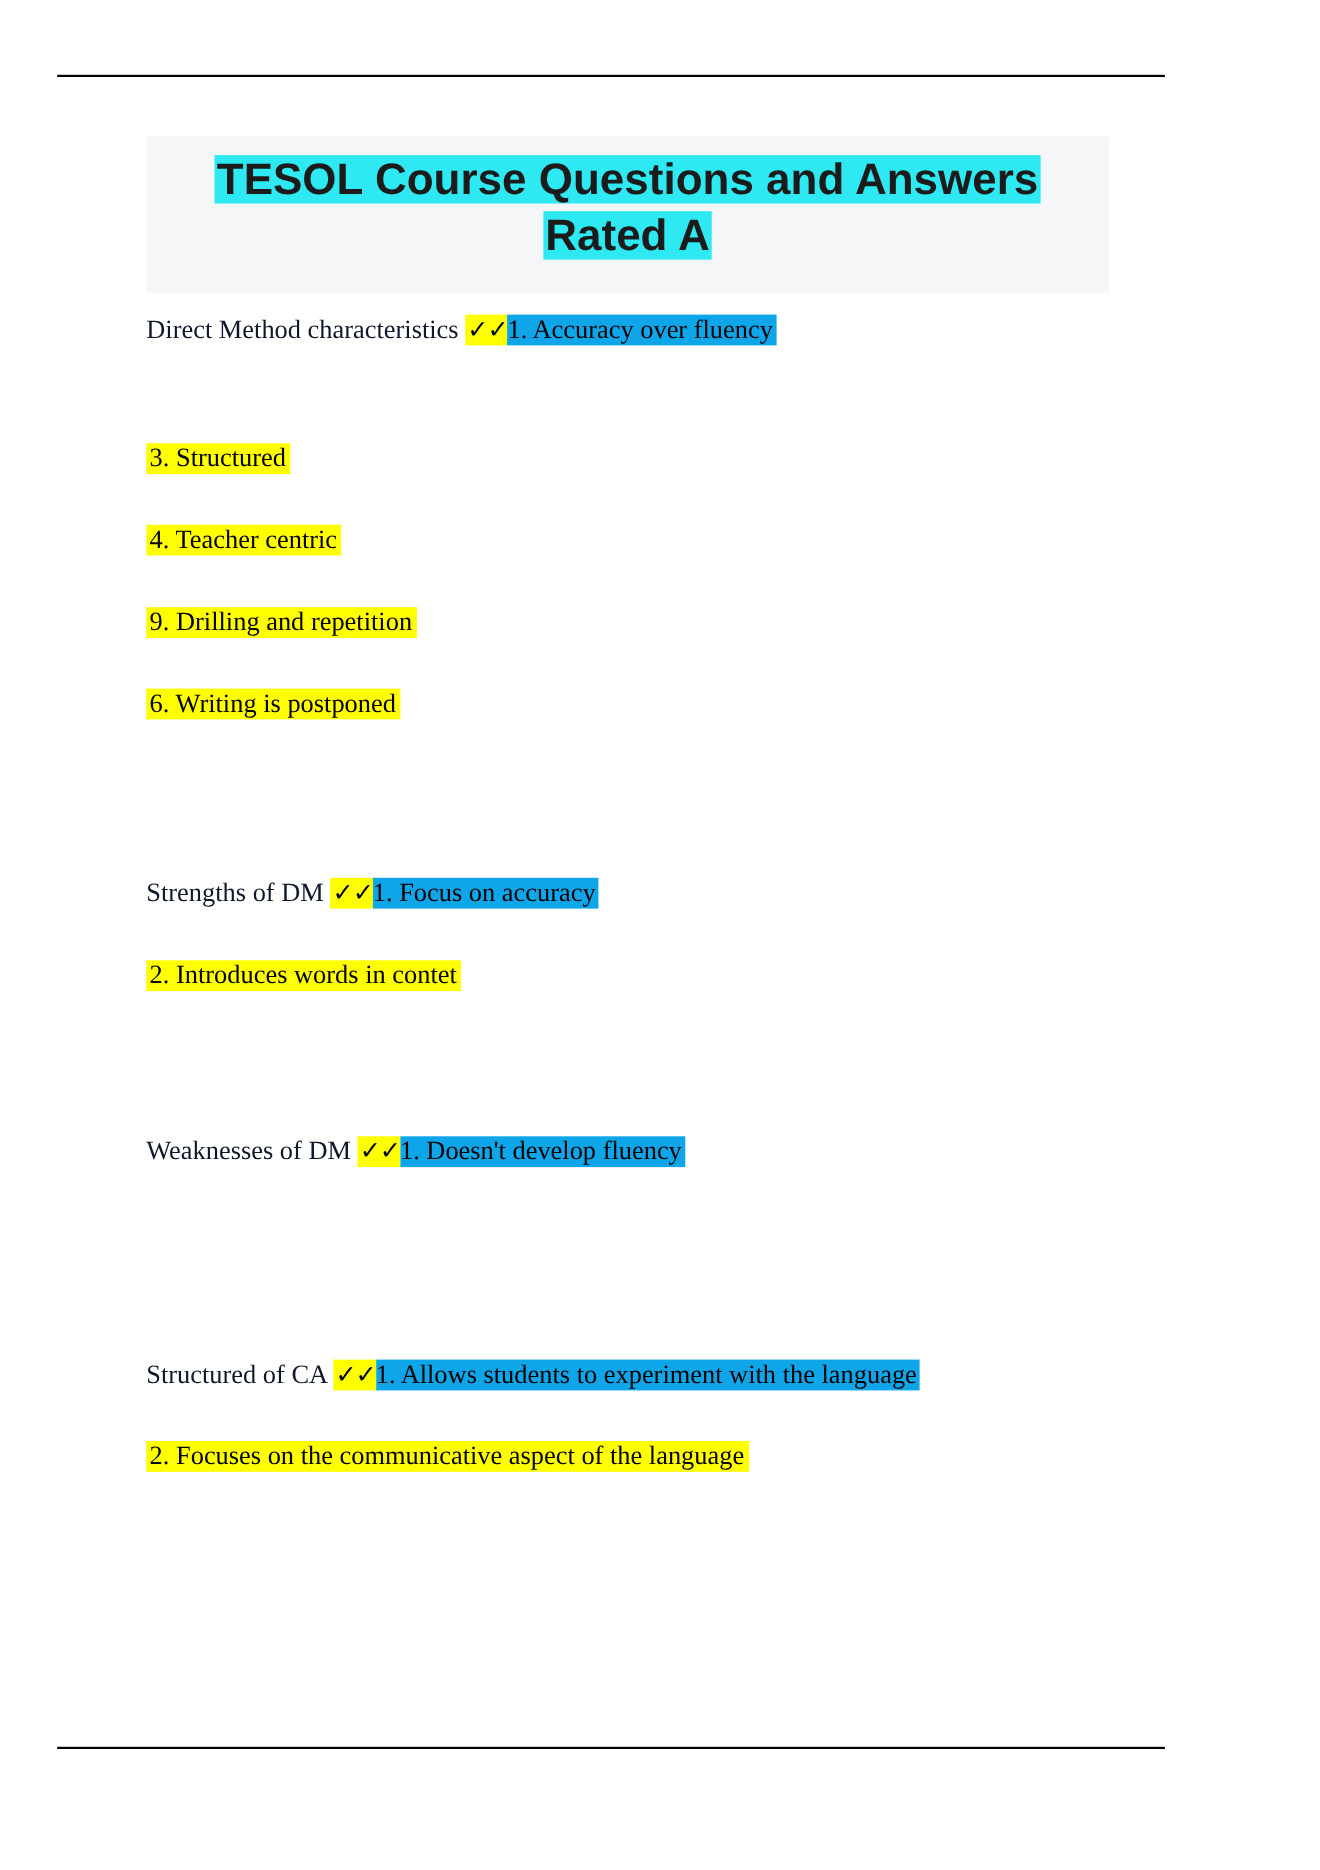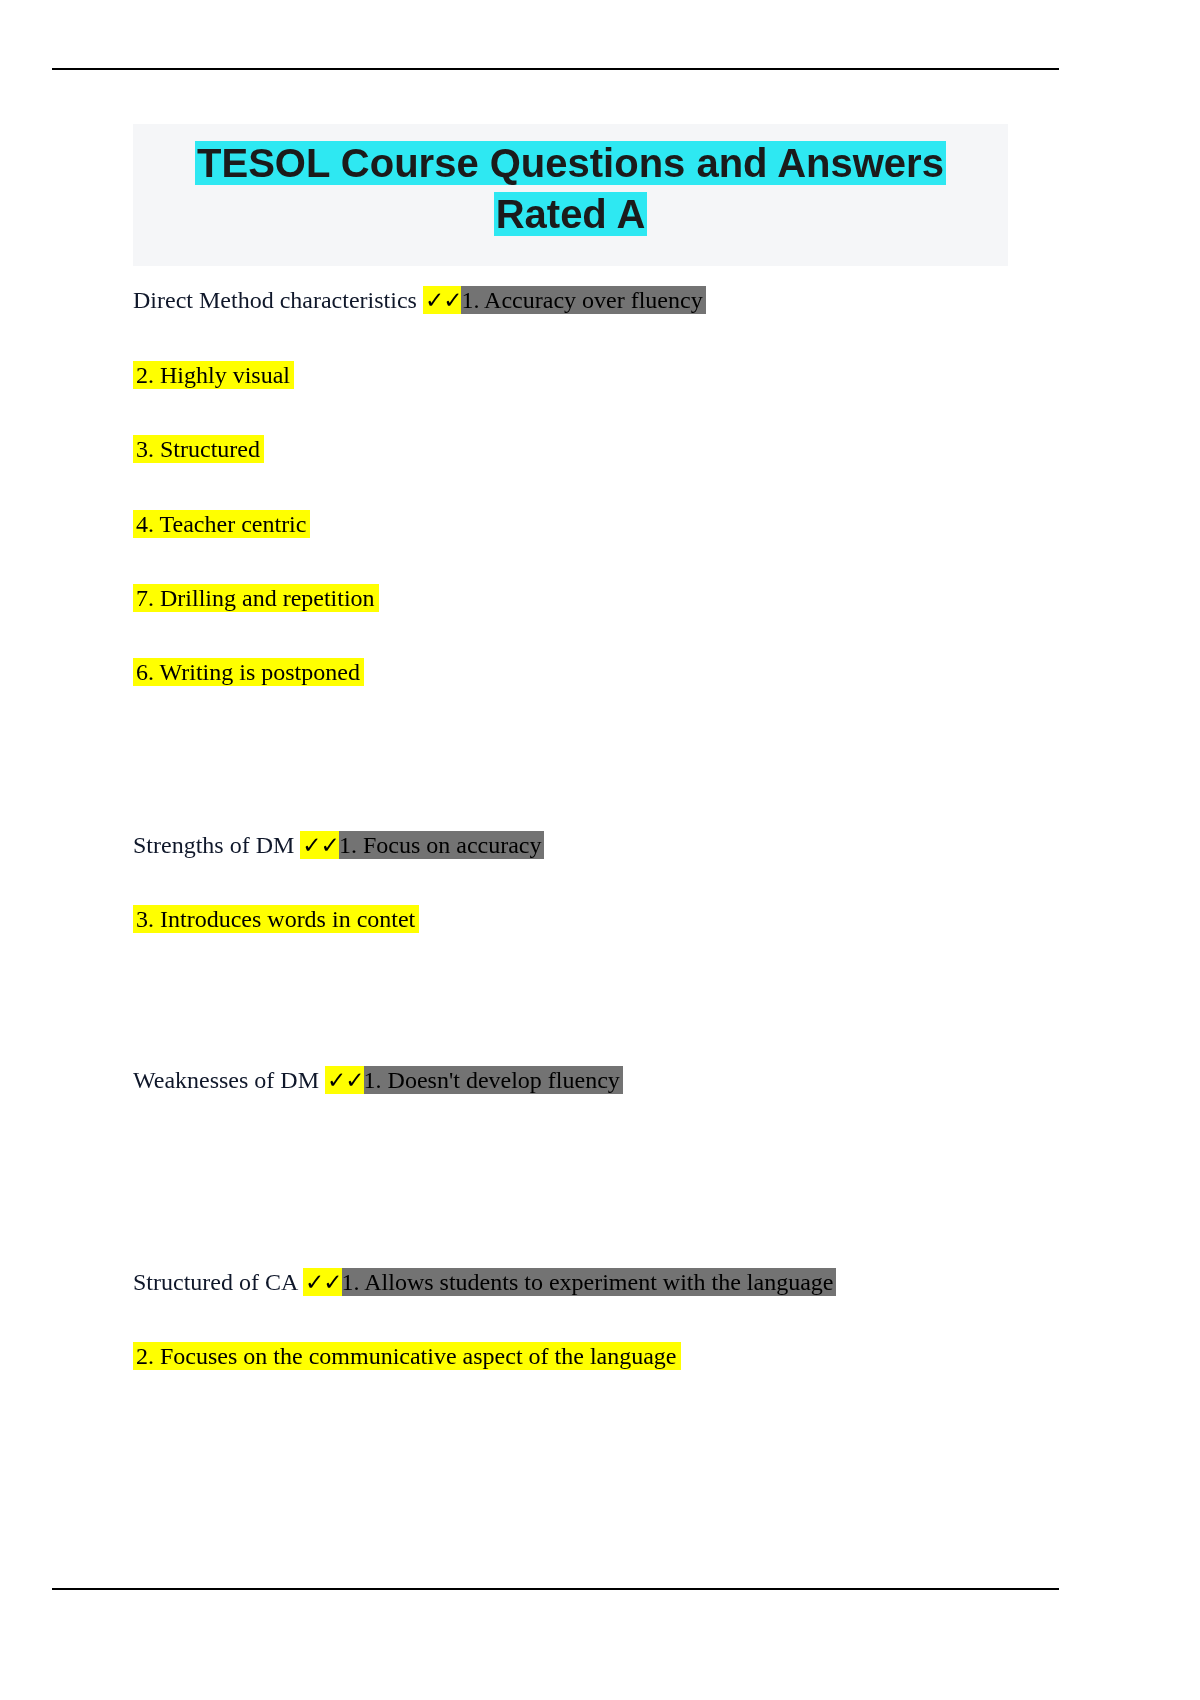--- a/index.html
+++ b/index.html
@@ -75,21 +75,21 @@
   }
   .ticks {
     font-family: "DejaVu Sans", sans-serif;
     font-weight: bold;
     font-size: 23px;
     letter-spacing: -1px;
     background: #ffff00;
     padding: 1px 0 1px 2px;
   }
   .ans {
-    background: #737373;
+    background: #0ea5e9;
     padding: 1px 3px 1px 0;
   }
   .ans-only {
     background: #ffff00;
     padding: 1px 4px 1px 3px;
   }
   .gap-sm { height: 42px; }
   .gap-lg { height: 128px; }
   .gap-xl { height: 140px; }
   .row { margin-bottom: 0; }
@@ -107,37 +107,36 @@
     <div class="title-block">
       <div class="title">
         <span class="hl">TESOL Course Questions and Answers</span><br>
         <span class="hl">Rated A</span>
       </div>
     </div>
 
     <div class="qa-block">
       <p class="line row"><span class="prompt">Direct Method characteristics </span><span class="ticks">✓✓</span><span class="ans">1. Accuracy over fluency</span></p>
       <div class="gap-sm"></div>
-      <p class="line row"><span class="ans-only">2. Highly visual</span></p>
       <div class="gap-sm"></div>
       <p class="line row"><span class="ans-only">3. Structured</span></p>
       <div class="gap-sm"></div>
       <p class="line row"><span class="ans-only">4. Teacher centric</span></p>
       <div class="gap-sm"></div>
-      <p class="line row"><span class="ans-only">7. Drilling and repetition</span></p>
+      <p class="line row"><span class="ans-only">9. Drilling and repetition</span></p>
       <div class="gap-sm"></div>
       <p class="line row"><span class="ans-only">6. Writing is postponed</span></p>
     </div>
 
     <div class="gap-xl"></div>
 
     <div>
       <p class="line row"><span class="prompt">Strengths of DM </span><span class="ticks">✓✓</span><span class="ans">1. Focus on accuracy</span></p>
       <div class="gap-sm"></div>
-      <p class="line row"><span class="ans-only">3. Introduces words in contet</span></p>
+      <p class="line row"><span class="ans-only">2. Introduces words in contet</span></p>
     </div>
 
     <div class="gap-lg"></div>
 
     <div>
       <p class="line row"><span class="prompt">Weaknesses of DM </span><span class="ticks">✓✓</span><span class="ans">1. Doesn't develop fluency</span></p>
       <div class="gap-sm"></div>
     </div>
 
     <div class="gap-lg"></div>

